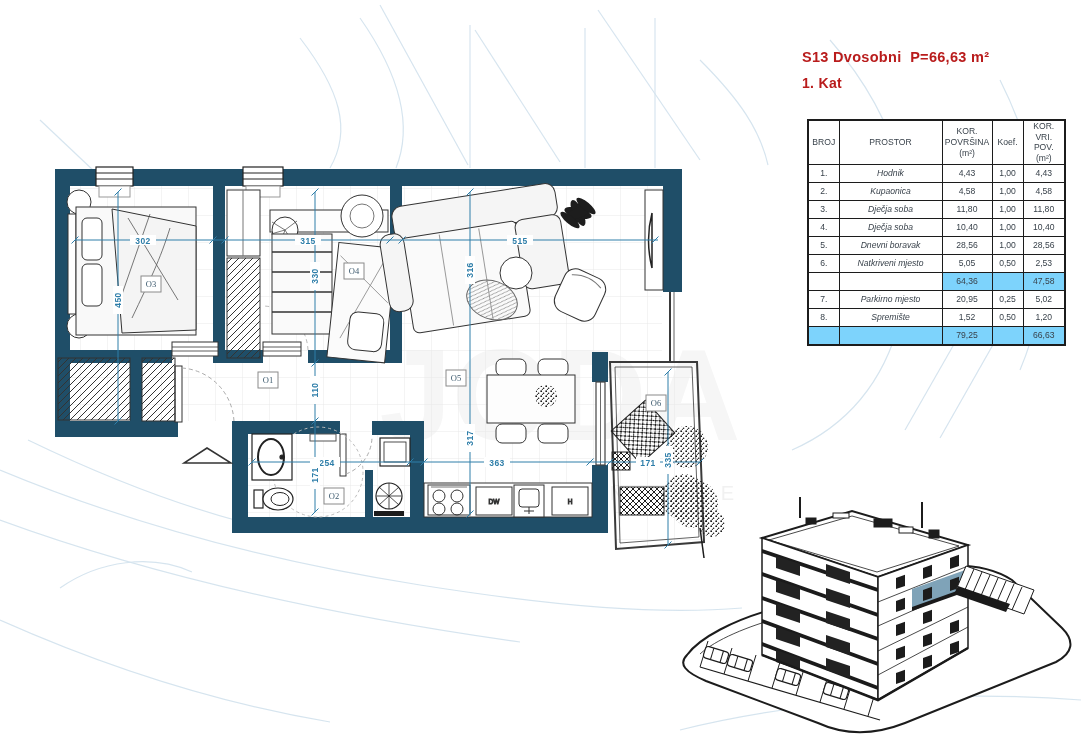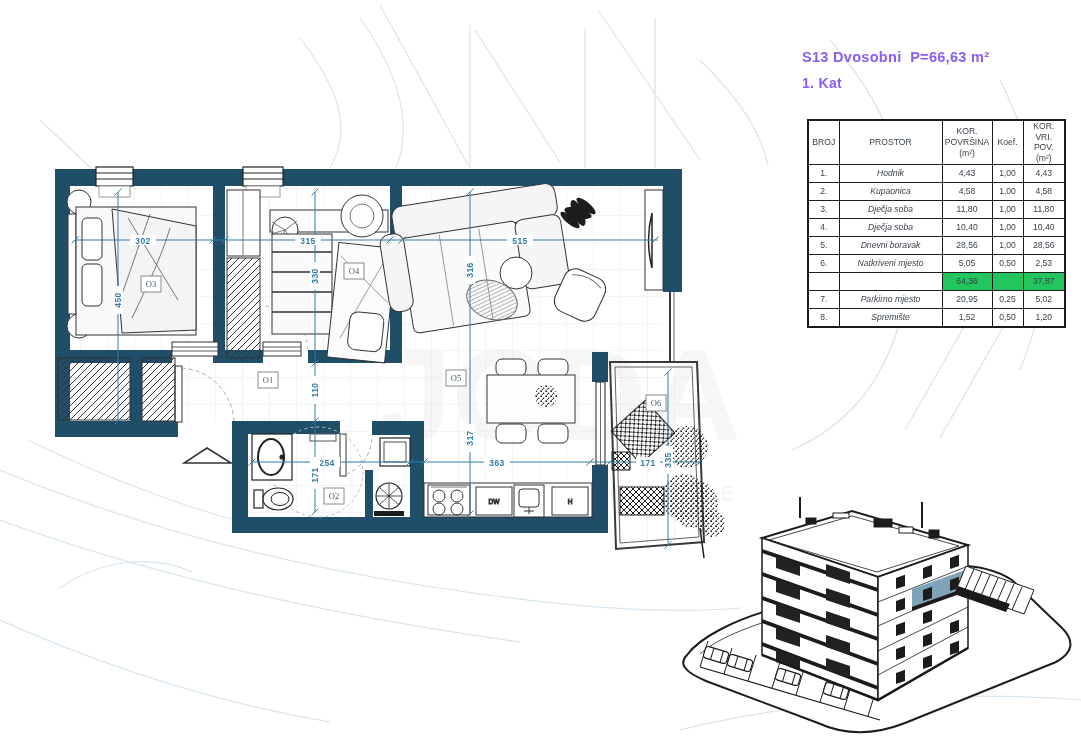--- a/index.html
+++ b/index.html
@@ -1,36 +1,36 @@
 <!DOCTYPE html>
 <html><head>
 <meta charset="utf-8">
 <style>
   html,body{margin:0;padding:0;}
   body{
     width:1081px;height:749px;position:relative;background:#ffffff;
     font-family:"Liberation Sans",sans-serif;overflow:hidden;
   }
   #scene{position:absolute;left:0;top:0;}
-  .title-block{position:absolute;left:802px;top:49px;color:#8b5cf6;}
+  .title-block{position:absolute;left:802px;top:49px;color:#b91c1c;}
   .title-main{font-size:14.5px;font-weight:bold;letter-spacing:.3px;white-space:pre;}
   .title-floor{font-size:14px;font-weight:bold;margin-top:10px;letter-spacing:.3px;}
   table.areas{
     position:absolute;left:807px;top:119px;border-collapse:collapse;
     background:#fff;border:2px solid #1c1c1c;table-layout:fixed;
   }
   table.areas th,table.areas td{
     border:1.3px solid #1c1c1c;font-size:8.6px;color:#39424b;
     padding:0 2px;text-align:center;font-weight:normal;line-height:1.25;
     overflow:hidden;
   }
   table.areas th{white-space:pre-line;height:40px;}
   table.areas td{height:17px;}
   td.cell-prostor{text-align:left;padding-left:4px;font-style:italic;}
-  .hl{background:#22c55e;color:#22394a;}
+  .hl{background:#7dd3fc;color:#22394a;}
   .c-broj{width:31px}.c-prostor{width:103px}.c-pov{width:50px}.c-koef{width:31px}.c-vri{width:42px}
 </style>
 </head>
 <body>
 
 <svg id="scene" width="1081" height="749" viewBox="0 0 1081 749">
   <defs>
     <pattern id="grid" width="27" height="27" patternUnits="userSpaceOnUse">
       <path d="M27,0 V27 M0,27 H27" stroke="#e9e9e9" stroke-width="1" fill="none"></path>
     </pattern>
@@ -510,30 +510,37 @@
     <td class="cell-prostor">Natkriveni mjesto</td>
     <td>5,05</td>
     <td>0,50</td>
     <td>2,53</td>
   </tr>
   <tr>
     <td></td>
     <td class="cell-prostor"></td>
     <td class="hl">64,36</td>
     <td class="hl"></td>
-    <td class="hl">37,87</td>
+    <td class="hl">47,58</td>
   </tr>
   <tr>
     <td>7.</td>
     <td class="cell-prostor">Parkirno mjesto</td>
     <td>20,95</td>
     <td>0,25</td>
     <td>5,02</td>
   </tr>
   <tr>
     <td>8.</td>
     <td class="cell-prostor">Spremište</td>
     <td>1,52</td>
     <td>0,50</td>
     <td>1,20</td>
   </tr>
+  <tr>
+    <td class="hl"></td>
+    <td class="hl cell-prostor"></td>
+    <td class="hl">79,25</td>
+    <td class="hl"></td>
+    <td class="hl">66,63</td>
+  </tr>
 </tbody>
   </table>
 
 </body></html>

